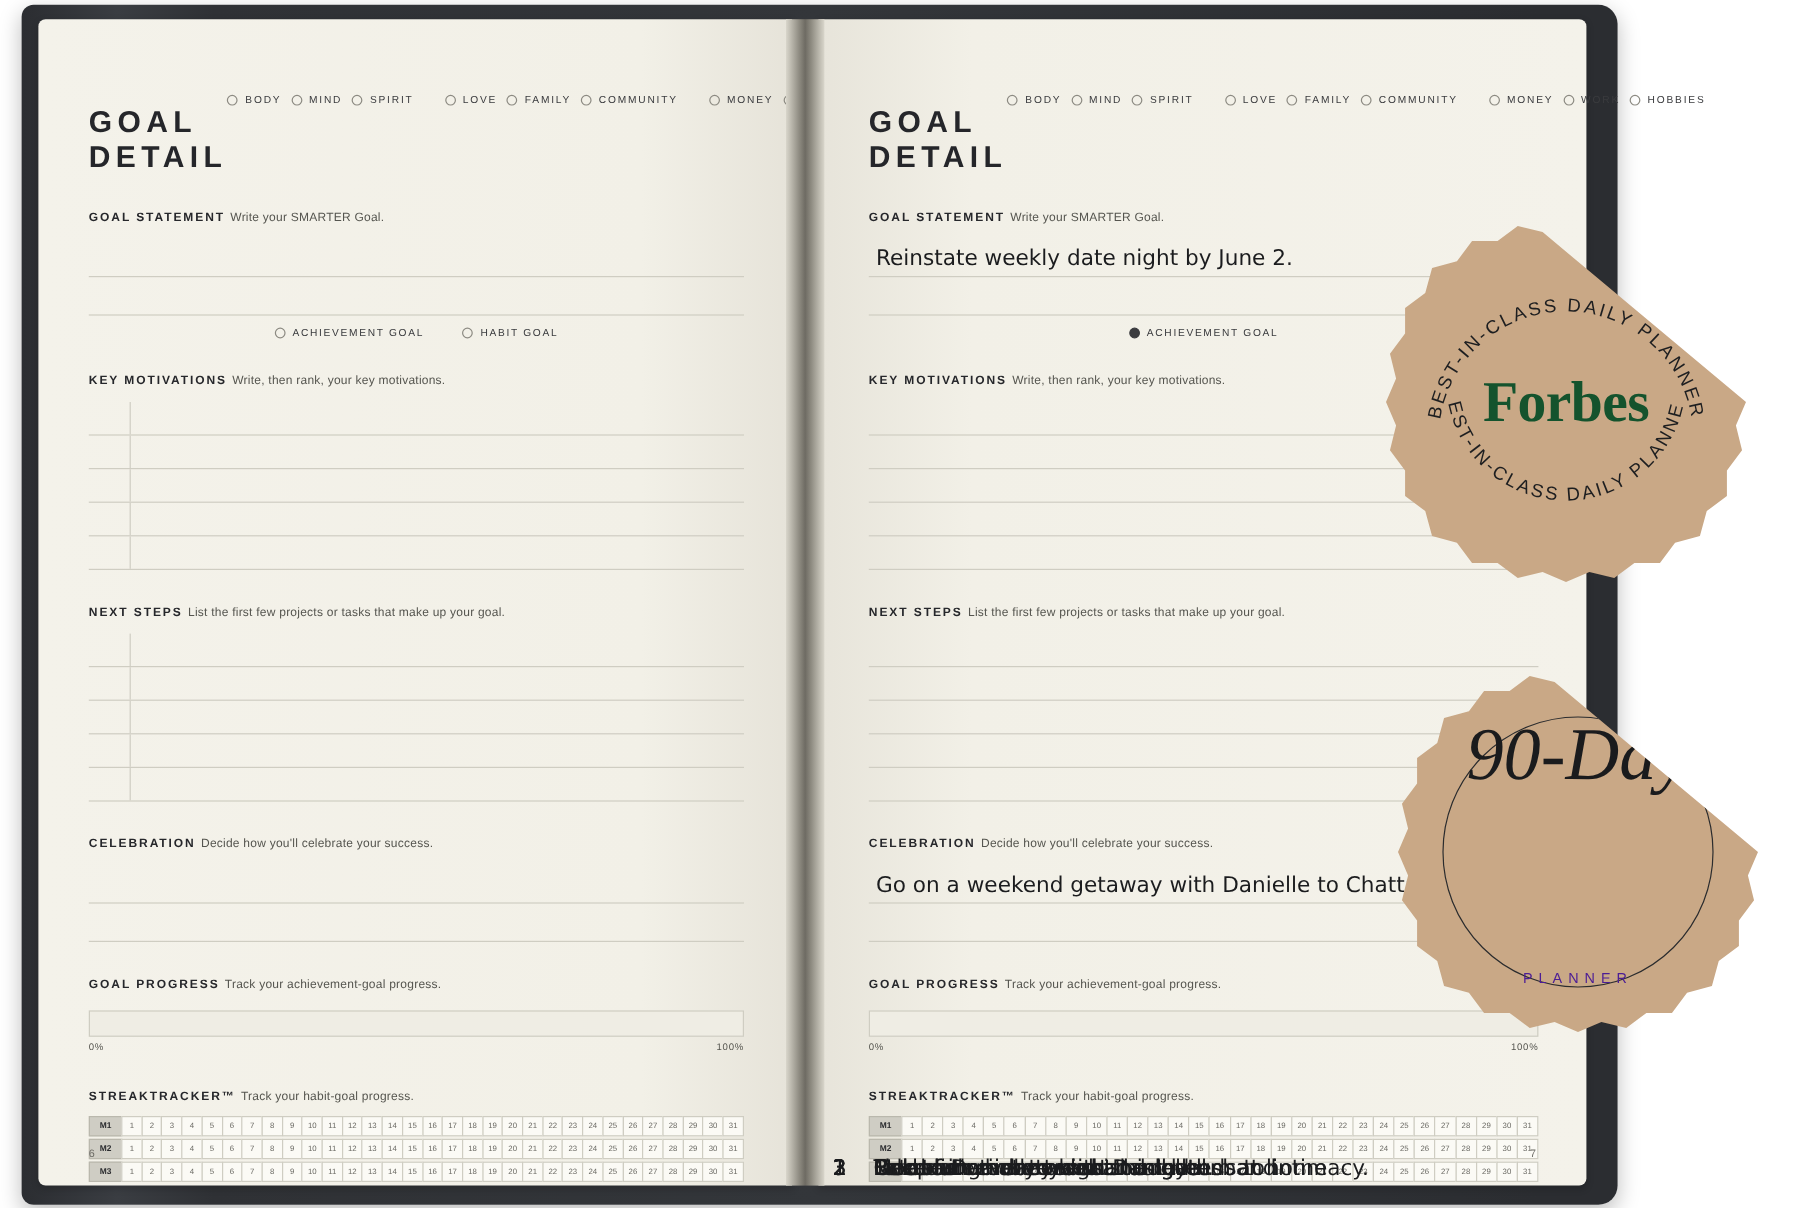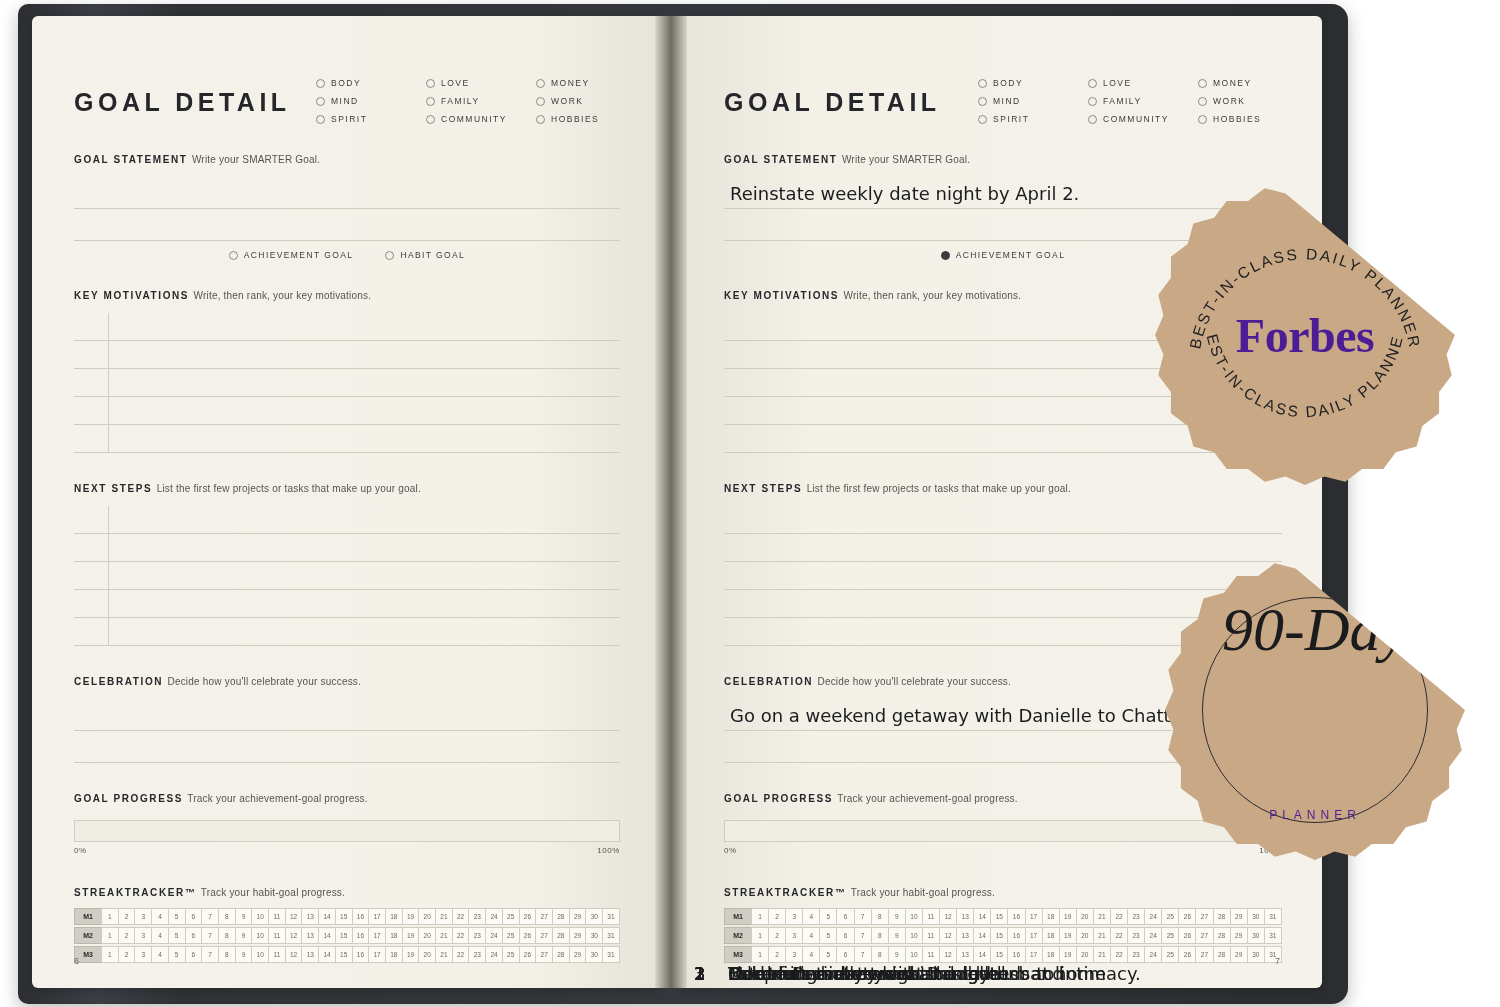--- a/index.html
+++ b/index.html
@@ -35,21 +35,21 @@
   }
   .inner{position:absolute;inset:0;padding:58px 40px 0 42px;box-sizing:border-box;}
 
   
   .head{display:flex;align-items:flex-start;justify-content:space-between;}
   .title{
     font-size:25px;letter-spacing:4.5px;font-weight:bold;color:#25262a;
     margin:14px 0 0 0;
   }
   .cats{display:flex;gap:26px;padding-top:4px;}
-  .catcol{display:flex;flex-direction:column;gap:8px;min-width:84px;}
+  .catcol{display:flex;flex-direction:row;gap:8px;min-width:84px;}
   .cat{display:flex;align-items:center;gap:6px;font-size:8.5px;letter-spacing:1.5px;color:#3a3b3e;}
   .radio{width:7px;height:7px;border:1px solid #8c8a82;border-radius:50%;display:inline-block;}
 
   
   .sec{margin-top:30px;}
   .sec-head{font-size:10px;letter-spacing:1.6px;color:#26272b;font-weight:bold;}
   .sec-head .hint{font-weight:normal;letter-spacing:0.2px;font-size:10px;color:#55554f;text-align:right;}
   .lines{margin-top:12px;}
   .line{border-bottom:1px solid #cfcdc2;height:27px;position:relative;}
   .line.tall{height:31px;}
@@ -91,21 +91,21 @@
       100% 50%, 97.2% 56.5%, 98.9% 63.4%, 94.7% 69%, 94.7% 76.1%, 89.1% 80.3%,
       87.2% 87.2%, 80.3% 89.1%, 76.1% 94.7%, 69% 94.7%, 63.4% 98.9%, 56.5% 97.2%,
       50% 100%, 43.5% 97.2%, 36.6% 98.9%, 31% 94.7%, 23.9% 94.7%, 19.7% 89.1%,
       12.8% 87.2%, 10.9% 80.3%, 5.3% 76.1%, 5.3% 69%, 1.1% 63.4%, 2.8% 56.5%,
       0% 50%, 2.8% 43.5%, 1.1% 36.6%, 5.3% 31%, 5.3% 23.9%, 10.9% 19.7%,
       12.8% 12.8%, 19.7% 10.9%, 23.9% 5.3%, 31% 5.3%, 36.6% 1.1%, 43.5% 2.8%
     );
   }
   #forbes-badge{left:1155px;top:185px;width:300px;height:300px;}
   #planner-badge{left:1165px;top:560px;width:300px;height:300px;}
-  .forbes-word{font-family:"Liberation Serif", serif;font-size:48px;font-weight:bold;color:#4c1d95;letter-spacing:-0.5px;}
+  .forbes-word{font-family:"Liberation Serif", serif;font-size:48px;font-weight:bold;color:#14532d;letter-spacing:-0.5px;}
   .arc{
     position:absolute;left:0;top:0;width:100%;height:100%;
   }
   .arc text{font-size:15.5px;letter-spacing:2.2px;fill:#1d1e20;font-family:"Liberation Sans",sans-serif;}
   .pcircle{
     width:224px;height:224px;border-radius:50%;border:1.5px solid #2b2c2e;
     display:flex;flex-direction:column;align-items:center;justify-content:space-between;
   }
   .ninety{font-family:"Liberation Serif", serif;font-style:italic;font-size:62px;color:#1a1b1d;line-height:1;}
   .plannerword{font-size:12px;letter-spacing:5px;color:#4c1d95;margin-top:2px;}
@@ -422,21 +422,21 @@
         </div>
       </div>
 
       <div class="sec">
         <div class="sec-head">
           <span>GOAL STATEMENT</span>
           <span class="hint">Write your SMARTER Goal.</span>
         </div>
         <div class="lines">
           <div class="line tall">
-            <span class="hand">Reinstate weekly date night by April 2.</span>
+            <span class="hand">Reinstate weekly date night by June 2.</span>
           </div>
           <div class="line tall"></div>
         </div>
         <div class="goaltypes" style="gap:0;">
           <div class="gt">
               <span class="radio" style="background:#3b3c3f;border-color:#3b3c3f;"></span>
               <span>ACHIEVEMENT GOAL</span>
             </div>
         </div>
       </div>

